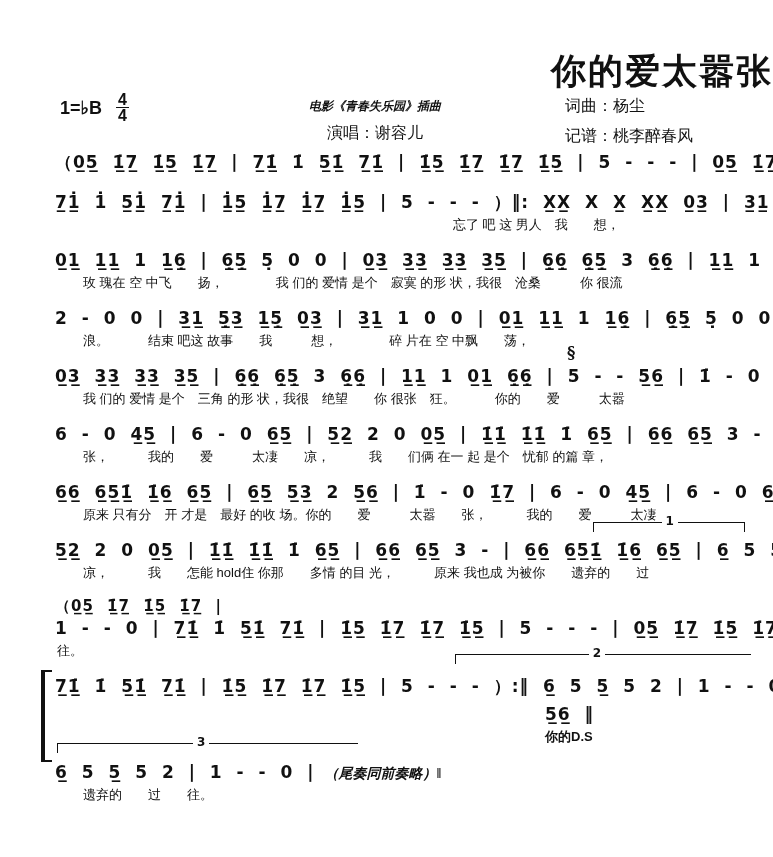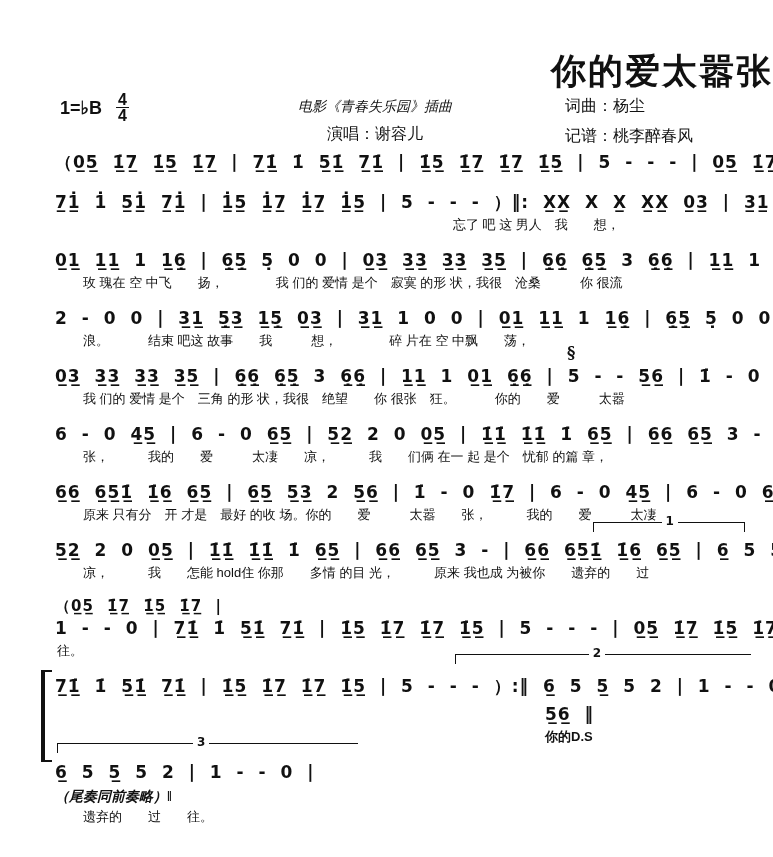--- a/index.html
+++ b/index.html
@@ -9,21 +9,21 @@
     overflow:hidden;box-sizing:border-box;
   }
   
   .title{position:absolute;top:48px;left:0;width:100%;text-align:right;
     font-size:35px;font-weight:900;letter-spacing:2px;}
   .keytime{position:absolute;top:92px;left:60px;display:flex;align-items:center;gap:14px;
     font-size:18px;font-weight:700;font-family:Liberation Sans, sans-serif;}
   .timesig{display:inline-flex;flex-direction:column;align-items:center;line-height:15px;font-size:16px;}
   .timesig .tn{border-bottom:1.5px solid #111;padding:0 2px;}
   .credit-center{position:absolute;top:98px;left:255px;width:240px;text-align:center;}
-  .credit-center .film{font-size:14px;font-style:italic;font-family:"Liberation Serif",serif;font-weight:400;}
+  .credit-center .film{font-size:12px;font-style:italic;font-family:"Liberation Serif",serif;font-weight:700;}
   .credit-center .singer{font-size:16px;margin-top:8px;font-weight:400;}
   .credit-right{position:absolute;top:96px;left:545px;width:200px;font-size:16px;}
   .credit-right div{margin-bottom:9px;margin-left:20px;}
   
   .music{position:absolute;top:150px;left:55px;width:695px;}
   .sys{position:relative;margin-bottom:14px;}
   .n{font-family:"DejaVu Sans",sans-serif;font-weight:700;font-size:17px;
      letter-spacing:1px;word-spacing:7px;white-space:nowrap;line-height:24px;}
   .n.small{font-size:15px;line-height:20px;}
   .l{font-size:13px;margin-top:2px;margin-left:28px;white-space:nowrap;line-height:18px;}
@@ -42,21 +42,21 @@
   
   .segno{position:absolute;top:-21px;left:512px;font-size:16px;font-weight:700;
     font-family:"DejaVu Serif",serif;}
   
   .sysbracket{position:absolute;left:-14px;top:-4px;height:88px;width:7px;
     border-left:4px solid #111;border-top:2px solid #111;border-bottom:2px solid #111;}
   
   .ds{margin-left:490px;margin-top:4px;}
   .ds .n{font-size:17px;}
   .ds .dslabel{font-size:13px;font-weight:700;margin-top:2px;}
-  .tailrow{display:flex;align-items:baseline;gap:4px;flex-direction:column;}
+  .tailrow{display:flex;align-items:baseline;gap:10px;}
   .tail{font-size:14px;font-style:italic;font-family:"Liberation Serif",serif;font-weight:700;}
 </style>
 </head>
 <body>
 
 <div class="sheet">
 
   <div class="title">你的爱太嚣张</div>
 
   <div class="keytime">

